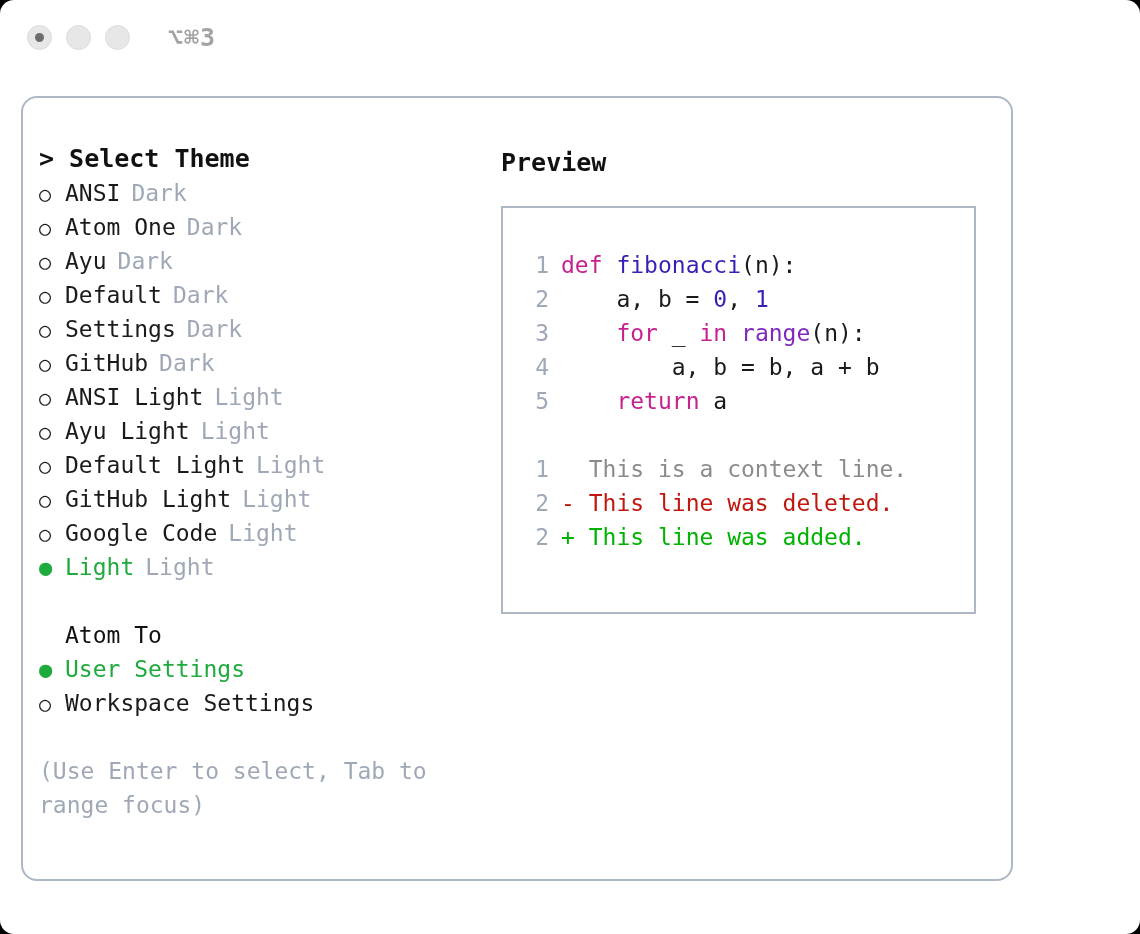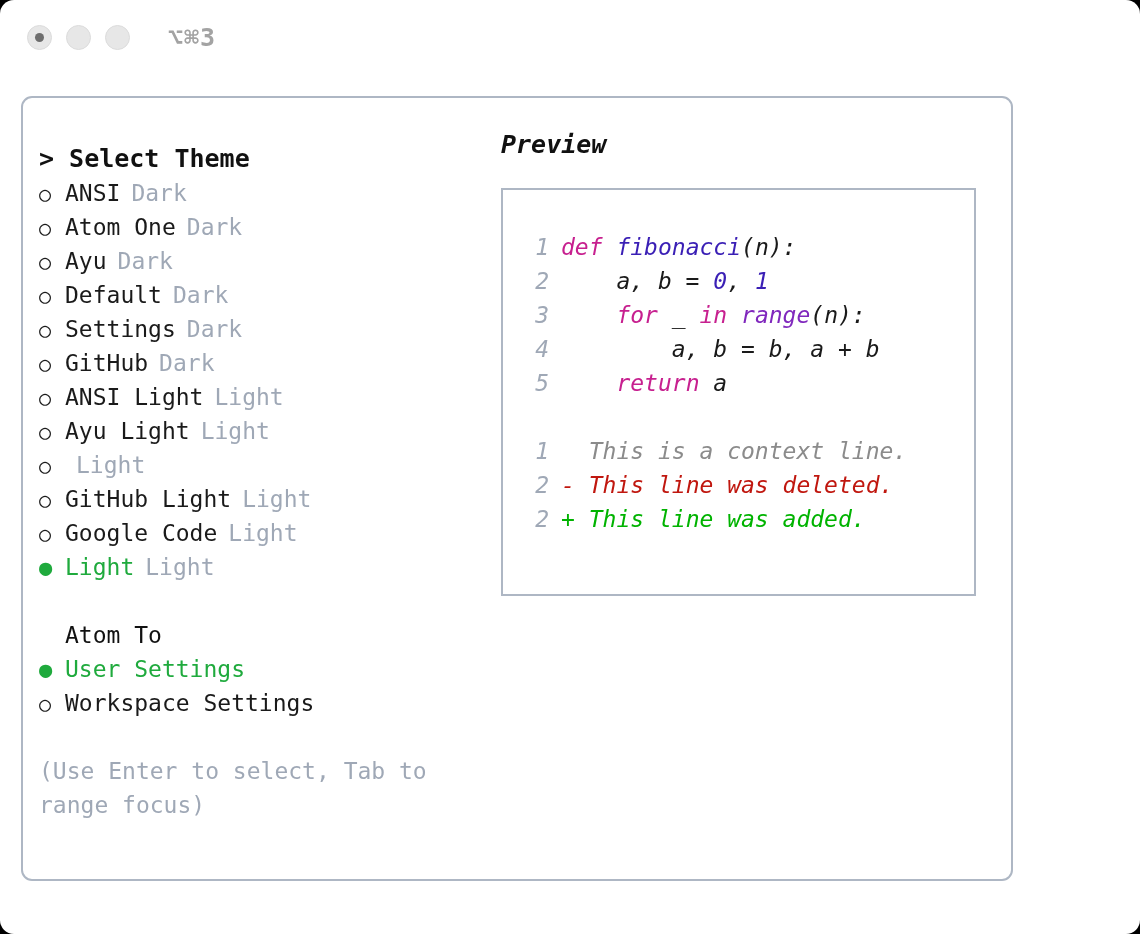--- a/index.html
+++ b/index.html
@@ -70,21 +70,21 @@
 
   
   .window {
     position: absolute;
     left: 21px;
     top: 96px;
     width: 992px;
     height: 785px;
     box-sizing: border-box;
     border: 2px solid #aeb7c4;
-    border-radius: 11px;
+    border-radius: 16px;
     background: #ffffff;
   }
 
   
   .left-pane {
     position: absolute;
     left: 16px;
     top: 44px;
     width: 450px;
   }
@@ -136,23 +136,22 @@
     color: #9fa8b6;
     line-height: 34px;
     width: 400px;
     white-space: pre-wrap;
   }
 
   
   .right-pane {
     position: absolute;
     left: 478px;
-    top: 30px;
+    top: 48px;
     width: 490px;
-    font-style: italic;
   }
   .preview-label {
     font-size: 25px;
     font-weight: bold;
     color: #111111;
     line-height: 34px;
     white-space: pre;
   }
   .preview-box {
     position: absolute;
@@ -214,21 +213,21 @@
       <div class="section-title">&gt; Select Theme</div>
       <div id="theme-list">
           <div class="opt-row"><span class="bullet">○</span><span class="opt-name">ANSI</span><span class="opt-cat">Dark</span></div>
           <div class="opt-row"><span class="bullet">○</span><span class="opt-name">Atom One</span><span class="opt-cat">Dark</span></div>
           <div class="opt-row"><span class="bullet">○</span><span class="opt-name">Ayu</span><span class="opt-cat">Dark</span></div>
           <div class="opt-row"><span class="bullet">○</span><span class="opt-name">Default</span><span class="opt-cat">Dark</span></div>
           <div class="opt-row"><span class="bullet">○</span><span class="opt-name">Settings</span><span class="opt-cat">Dark</span></div>
           <div class="opt-row"><span class="bullet">○</span><span class="opt-name">GitHub</span><span class="opt-cat">Dark</span></div>
           <div class="opt-row"><span class="bullet">○</span><span class="opt-name">ANSI Light</span><span class="opt-cat">Light</span></div>
           <div class="opt-row"><span class="bullet">○</span><span class="opt-name">Ayu Light</span><span class="opt-cat">Light</span></div>
-          <div class="opt-row"><span class="bullet">○</span><span class="opt-cat">Light</span></div>
+          <div class="opt-row"><span class="bullet">○</span><span class="opt-name">Default Light</span><span class="opt-cat">Light</span></div>
           <div class="opt-row"><span class="bullet">○</span><span class="opt-name">GitHub Light</span><span class="opt-cat">Light</span></div>
           <div class="opt-row"><span class="bullet">○</span><span class="opt-name">Google Code</span><span class="opt-cat">Light</span></div>
           <div class="opt-row selected"><span class="bullet sel">●</span><span class="opt-name">Light</span><span class="opt-cat">Light</span></div>
         </div>
       <div class="spacer-lg"></div>
       <div class="apply-title">Atom To</div>
       <div id="apply-list">
           <div class="opt-row selected"><span class="bullet sel">●</span><span class="opt-name">User Settings</span></div>
           <div class="opt-row"><span class="bullet">○</span><span class="opt-name">Workspace Settings</span></div>
         </div>

